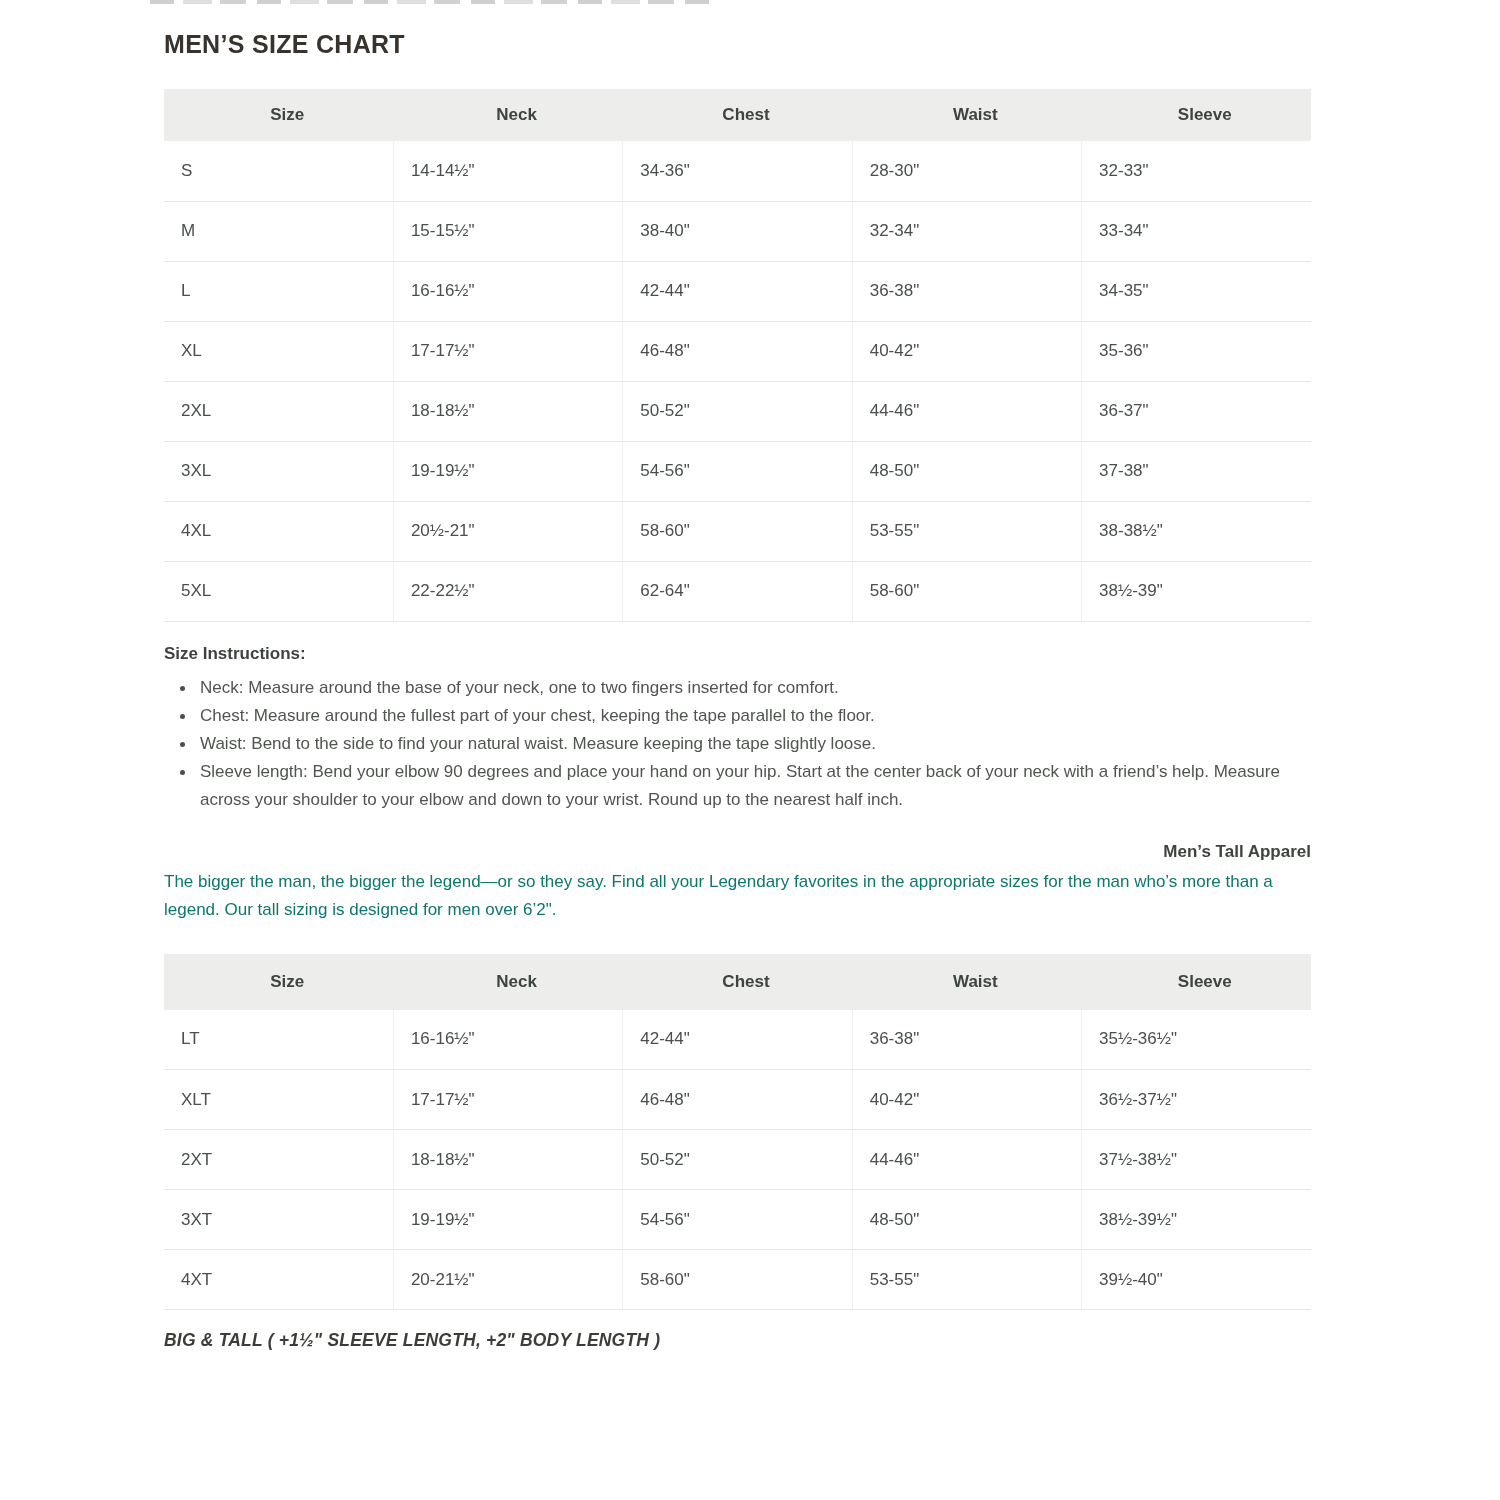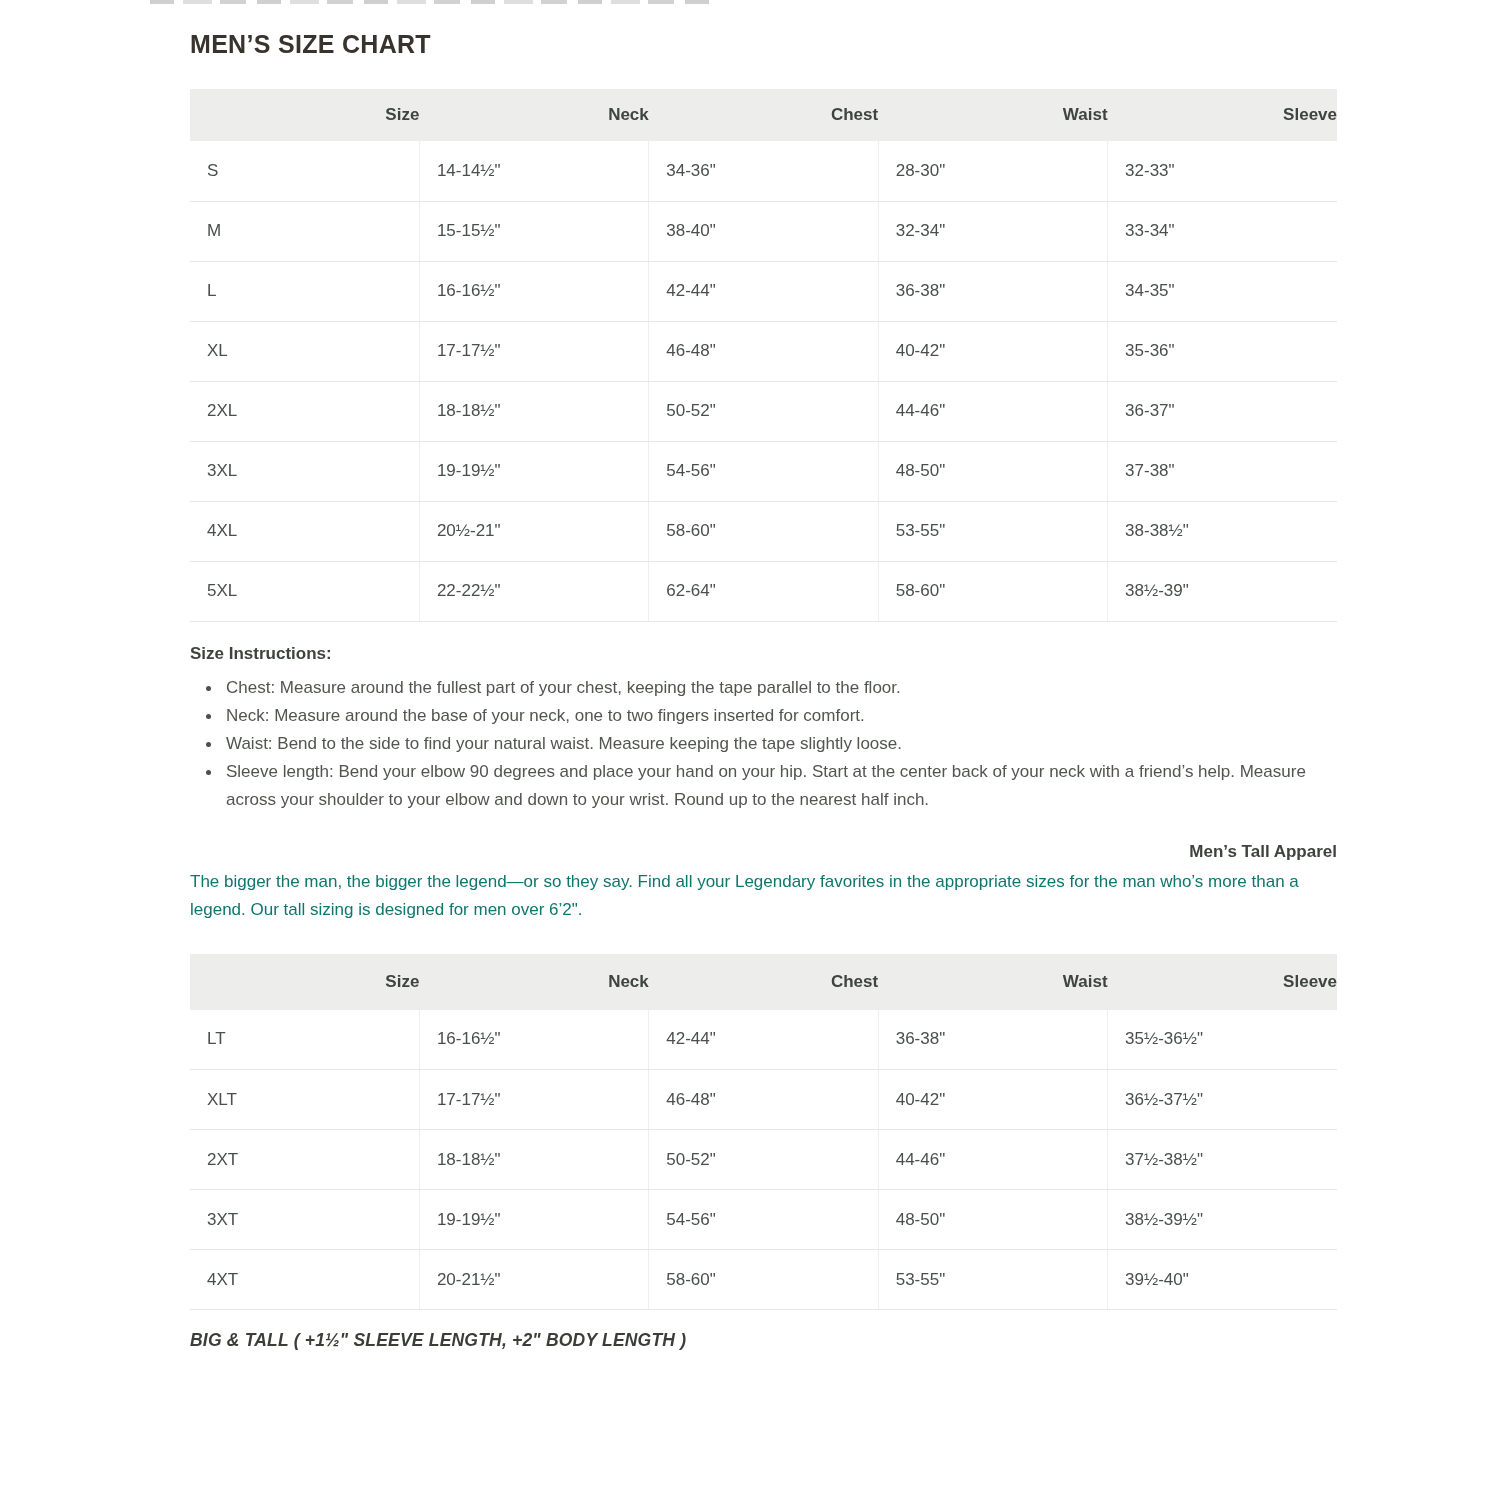--- a/index.html
+++ b/index.html
@@ -17,40 +17,40 @@
     left: 150px; top: 0;
     width: 560px; height: 4px;
     background: repeating-linear-gradient(90deg,
       rgba(110,110,110,0.55) 0 24px, transparent 24px 33px,
       rgba(120,120,120,0.40) 33px 62px, transparent 62px 70px,
       rgba(105,105,105,0.50) 70px 96px, transparent 96px 107px);
     opacity: .6;
   }
   .content {
     position: absolute;
-    left: 190px; top: 0;
+    left: 164px; top: 0;
     width: 1147px;
     padding-top: 30px;
   }
   .page-title {
     font-size: 25px;
     font-weight: bold;
     letter-spacing: 0.3px;
     color: #39332d;
   }
   table.size-table {
     width: 100%;
     border-collapse: collapse;
     table-layout: fixed;
     margin-top: 30px;
   }
   table.size-table th {
     height: 52px;
     background: #ededeb;
-    text-align: right;
+    text-align: center;
     vertical-align: middle;
     padding-left: 17px;
     font-size: 17px;
     font-weight: bold;
     color: #3e4440;
   }
   table.size-table td {
     height: 60px;
     vertical-align: middle;
     padding-left: 17px;
@@ -181,22 +181,22 @@
         <td>62-64"</td>
         <td>58-60"</td>
         <td>38½-39"</td>
       </tr>
     </tbody>
   </table>
 
   <div class="section-heading">Size Instructions:</div>
 
   <ul class="instructions">
+    <li>Neck: Measure around the base of your neck, one to two fingers inserted for comfort.</li>
     <li>Chest: Measure around the fullest part of your chest, keeping the tape parallel to the floor.</li>
-    <li>Neck: Measure around the base of your neck, one to two fingers inserted for comfort.</li>
     <li>Waist: Bend to the side to find your natural waist. Measure keeping the tape slightly loose.</li>
     <li>Sleeve length: Bend your elbow 90 degrees and place your hand on your hip. Start at the center back of your neck with a friend’s help. Measure across your shoulder to your elbow and down to your wrist. Round up to the nearest half inch.</li>
   </ul>
 
   <div class="section-heading tall-heading">Men’s Tall Apparel</div>
   <p class="tall-paragraph">The bigger the man, the bigger the legend—or so they say. Find all your Legendary favorites in the appropriate sizes for the man who’s more than a legend. Our tall sizing is designed for men over 6’2".</p>
 
   <table class="size-table tall-table">
     <thead>
       <tr>

